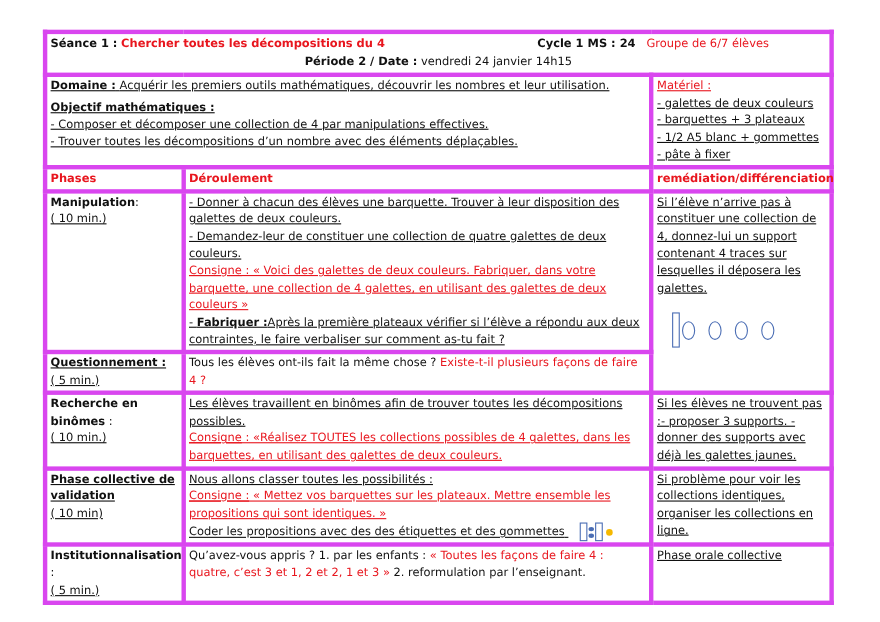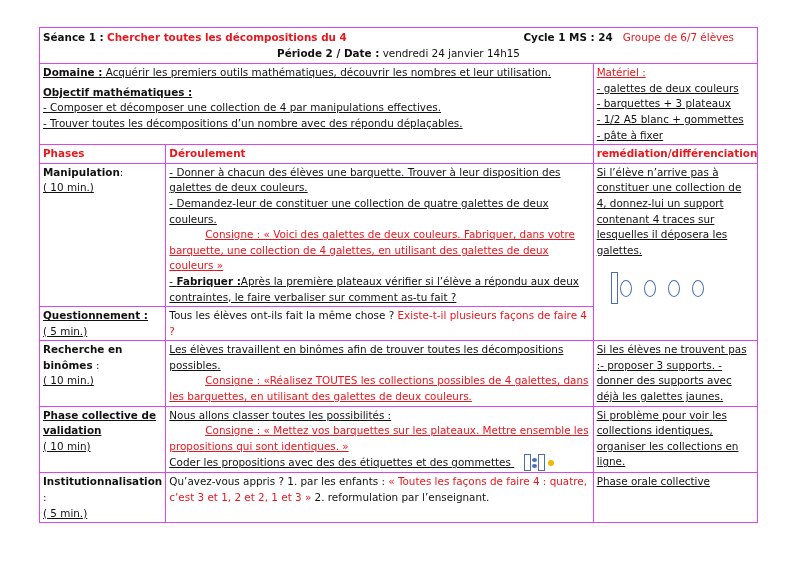--- a/index.html
+++ b/index.html
@@ -1,25 +1,25 @@
 <!DOCTYPE html>
 <html><head>
 <meta charset="utf-8">
 <style>
   html, body { margin: 0; padding: 0; background: #ffffff; }
   body { width: 800px; height: 565px; position: relative; overflow: hidden;
          font-family: "DejaVu Sans", sans-serif; color: #111; }
   .page { position: absolute; left: 39px; top: 27px; width: 719px; }
   table { border-collapse: collapse; width: 719px; table-layout: fixed; }
-  td { border: 1px solid #d946ef; vertical-align: top; padding: 1px 3px;
+  td { border: 4px solid #d946ef; vertical-align: top; padding: 1px 3px;
        font-size: 10.4px; line-height: 15.6px; }
   .b { font-weight: bold; }
   .red { color: #e8161e; }
   .redb { color: #e8161e; font-weight: bold; }
-  .u { text-decoration: underline; margin-left: 36px; }
+  .u { text-decoration: underline; }
   .hdr td { height: 30px; }
   .hdr-left { white-space: nowrap; }
   .hdr-right { text-align: center; white-space: nowrap; }
   .line { display: block; text-decoration: underline; }
   .col1 { width: 123px; }
   .col2 { width: 416px; }
   .col3 { width: 160px; }
   .gap { height: 4px; display: block; }
   .traces { display: flex; align-items: center; gap: 12px; margin: 14px 0 6px 14px; }
   .trace-rect { width: 5px; height: 30px; border: 1.3px solid #4a6db4; }
@@ -43,42 +43,42 @@
   </colgroup>
 
   <tbody>
         <tr class="hdr">
     <td colspan="3" style="padding:2px 3px 2px 3px;">
       <div style="display:flex; justify-content:space-between;">
         <span class="hdr-left">
           <span class="b">Séance 1 :</span>
           <span class="redb">Chercher toutes les décompositions du 4</span>
         </span>
-        <span style="margin-right:20px;">
+        <span style="margin-right:52px;">
           <span class="b">Cycle 1 MS : 24</span>&nbsp;&nbsp;
           <span class="red">Groupe de  6/7 élèves</span>
         </span>
       </div>
       <div class="hdr-right">
         <span class="b">Période 2 / Date :</span>
         <span>vendredi 24 janvier 14h15</span>
       </div>
     </td>
   </tr>
 
   <tr>
     <td colspan="2">
       <span class="line">
         <span class="b">Domaine :</span>
         <span>Acquérir les premiers outils mathématiques, découvrir les nombres et leur utilisation.</span>
       </span>
       <span class="gap"></span>
       <span class="line b">Objectif mathématiques :</span>
       <span class="line">- Composer et décomposer une collection de 4 par manipulations effectives.</span>
-      <span class="line">- Trouver toutes les décompositions d’un nombre avec des répondu déplaçables.</span>
+      <span class="line">- Trouver toutes les décompositions d’un nombre avec des éléments déplaçables.</span>
     </td>
     <td>
       <span class="line red">Matériel :</span>
       <span class="line">- galettes de deux couleurs</span>
       <span class="line">-  barquettes + 3 plateaux</span>
       <span class="line">- 1/2  A5 blanc + gommettes</span>
       <span class="line">- pâte à fixer</span>
     </td>
   </tr>
 

